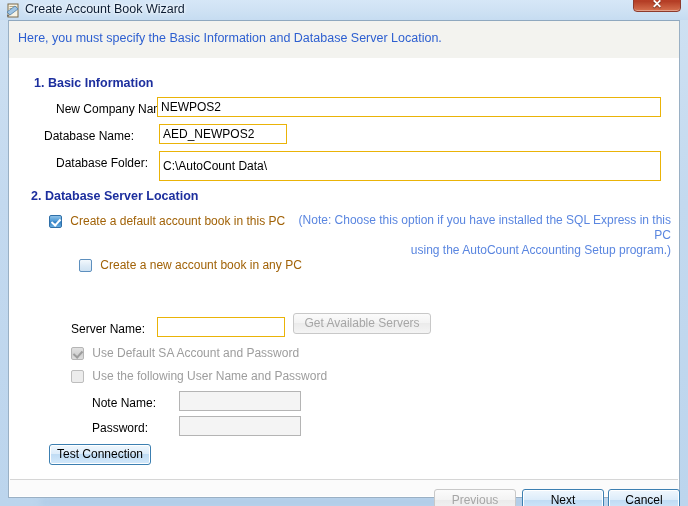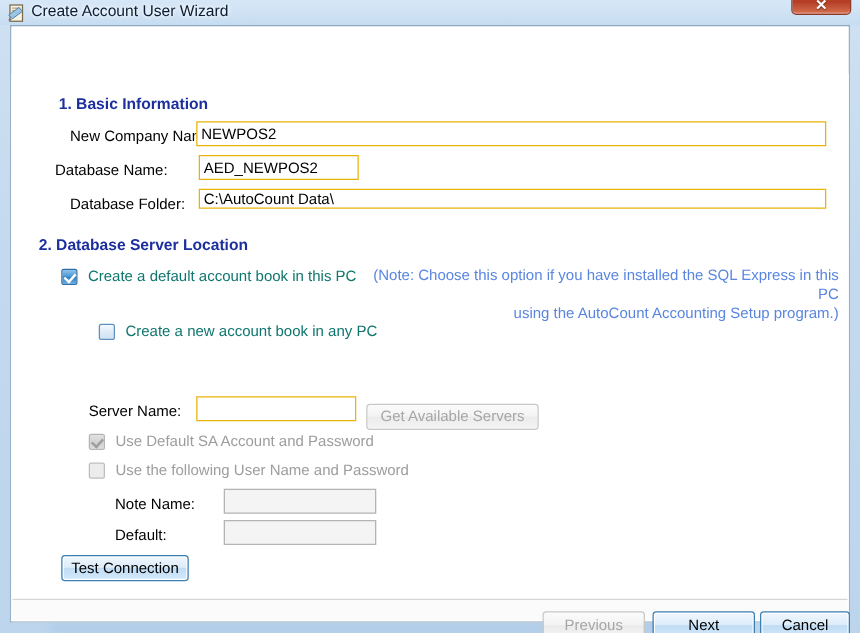--- a/index.html
+++ b/index.html
@@ -108,21 +108,21 @@
     content:"";position:absolute;left:3px;top:1px;
     width:4px;height:7px;border:solid #ffffff;border-width:0 2px 2px 0;
     transform:rotate(42deg);
   }
   .cbx.dis{border:1px solid #bdbdbd;background:#ececec;}
   .cbx.dis.checked{
     border:1px solid #b5b5b5;
     background:linear-gradient(to bottom,#e2e2e2 0%,#d2d2d2 55%,#dddddd 100%);
   }
   .cbx.dis.checked:after{border-color:#9d9d9d;}
-  .cb-label{font-size:12px;color:#0f766e;}
+  .cb-label{font-size:12px;color:#a16207;}
   .cb-label.dim{color:#9d9d9d;}
   .note{
     position:absolute;color:#5a86e0;font-size:12px;line-height:15px;
   }
   
   .btn{
     position:absolute;box-sizing:border-box;
     font-family:"Liberation Sans", sans-serif;font-size:12px;
     text-align:center;
     border-radius:3px;
@@ -167,79 +167,82 @@
     <span id="title-icon">
       <svg width="15" height="15" viewBox="0 0 15 15">
         <rect x="2" y="1" width="10" height="13" fill="#f6f2e4" stroke="#7a6a4a" stroke-width="1"></rect>
         <rect x="3.5" y="3" width="7" height="1" fill="#b3a684"></rect>
         <rect x="3.5" y="5" width="7" height="1" fill="#b3a684"></rect>
         <rect x="3.5" y="7" width="5" height="1" fill="#b3a684"></rect>
         <path d="M1 9 L9 3 L12 6 L4 12 Z" fill="#9fc4e3" stroke="#4f7fa8" stroke-width=".8"></path>
         <path d="M1 12 L4 12 L1 14 Z" fill="#6f6f6f"></path>
       </svg>
     </span>
-    <span id="title-text">Create Account User Wizard</span>
+    <span id="title-text">Create Account Book Wizard</span>
     <div id="close-btn">
       <span class="x">✕</span>
     </div>
   </div>
 
   <div id="client">
 
+    <div id="banner">
+      <span id="banner-text">Here, you must specify the Basic Information and Database Server Location.</span>
+    </div>
 
     <div id="body-area">
 
-      <div class="section-head" style="left:38px;top:17px;">1. Basic Information</div>
+      <div class="section-head" style="left:25px;top:17px;">1. Basic Information</div>
 
       <div class="fld-label" style="left:47px;top:43px;">New Company Name:</div>
       <input class="tbox" style="left: 148px; top: 38px; width: 504px; height: 20px;" value="NEWPOS2">
 
       <div class="fld-label" style="left:35px;top:70px;">Database Name:</div>
       <input class="tbox" style="left: 150px; top: 65px; width: 128px; height: 20px;" value="AED_NEWPOS2">
 
       <div class="fld-label" style="left:47px;top:97px;">Database Folder:</div>
-      <input class="tbox" style="left: 150px; top: 92px; width: 502px; height: 16px;" value="C:\AutoCount Data\">
+      <input class="tbox" style="left: 150px; top: 92px; width: 502px; height: 30px;" value="C:\AutoCount Data\">
 
       <div class="section-head" style="left:22px;top:130px;">2. Database Server Location</div>
 
       <div class="cb-row" style="left:40px;top:155px;">
         <span class="cbx checked"></span>
         <span class="cb-label">Create a default account book in this PC</span>
       </div>
 
       <div class="note" style="left:272px;top:154px;width:390px;text-align:right;">
         <span>(Note: Choose this option if you have installed the SQL Express in this PC</span><br>
         <span>using the AutoCount Accounting Setup program.)</span>
       </div>
 
       <div class="cb-row" style="left:40px;top:199px;padding-left:30px;">
         <span class="cbx"></span>
         <span class="cb-label">Create a new account book in any PC</span>
       </div>
 
       <div class="fld-label" style="left:62px;top:263px;">Server Name:</div>
       <input class="tbox" style="left: 148px; top: 258px; width: 128px; height: 20px;" value="">
-      <div class="btn dis" style="left:284px;top:264px;width:138px;height:21px;line-height:19px;">
+      <div class="btn dis" style="left:284px;top:254px;width:138px;height:21px;line-height:19px;">
         <span class="lbl">Get Available Servers</span>
       </div>
 
       <div class="cb-row" style="left:62px;top:287px;">
         <span class="cbx dis checked"></span>
         <span class="cb-label dim">Use Default SA Account and Password</span>
       </div>
 
       <div class="cb-row" style="left:62px;top:310px;">
         <span class="cbx dis"></span>
         <span class="cb-label dim">Use the following User Name and Password</span>
       </div>
 
       <div class="fld-label" style="left:83px;top:337px;">Note Name:</div>
       <input class="tbox disabled" style="left: 170px; top: 332px; width: 122px; height: 20px;" disabled="" value="">
 
-      <div class="fld-label" style="left:83px;top:362px;">Default:</div>
+      <div class="fld-label" style="left:83px;top:362px;">Password:</div>
       <input class="tbox disabled" type="password" style="left: 170px; top: 357px; width: 122px; height: 20px;" disabled="" value="">
 
       <div class="btn blue" style="left:40px;top:385px;width:102px;height:21px;line-height:19px;">
         <span class="lbl">Test Connection</span>
       </div>
 
       <div id="footer-sep"></div>
       <div id="footer">
         <div class="btn dis" style="left:424px;top:9px;width:82px;height:23px;line-height:21px;">
           <span class="lbl">Previous</span>

